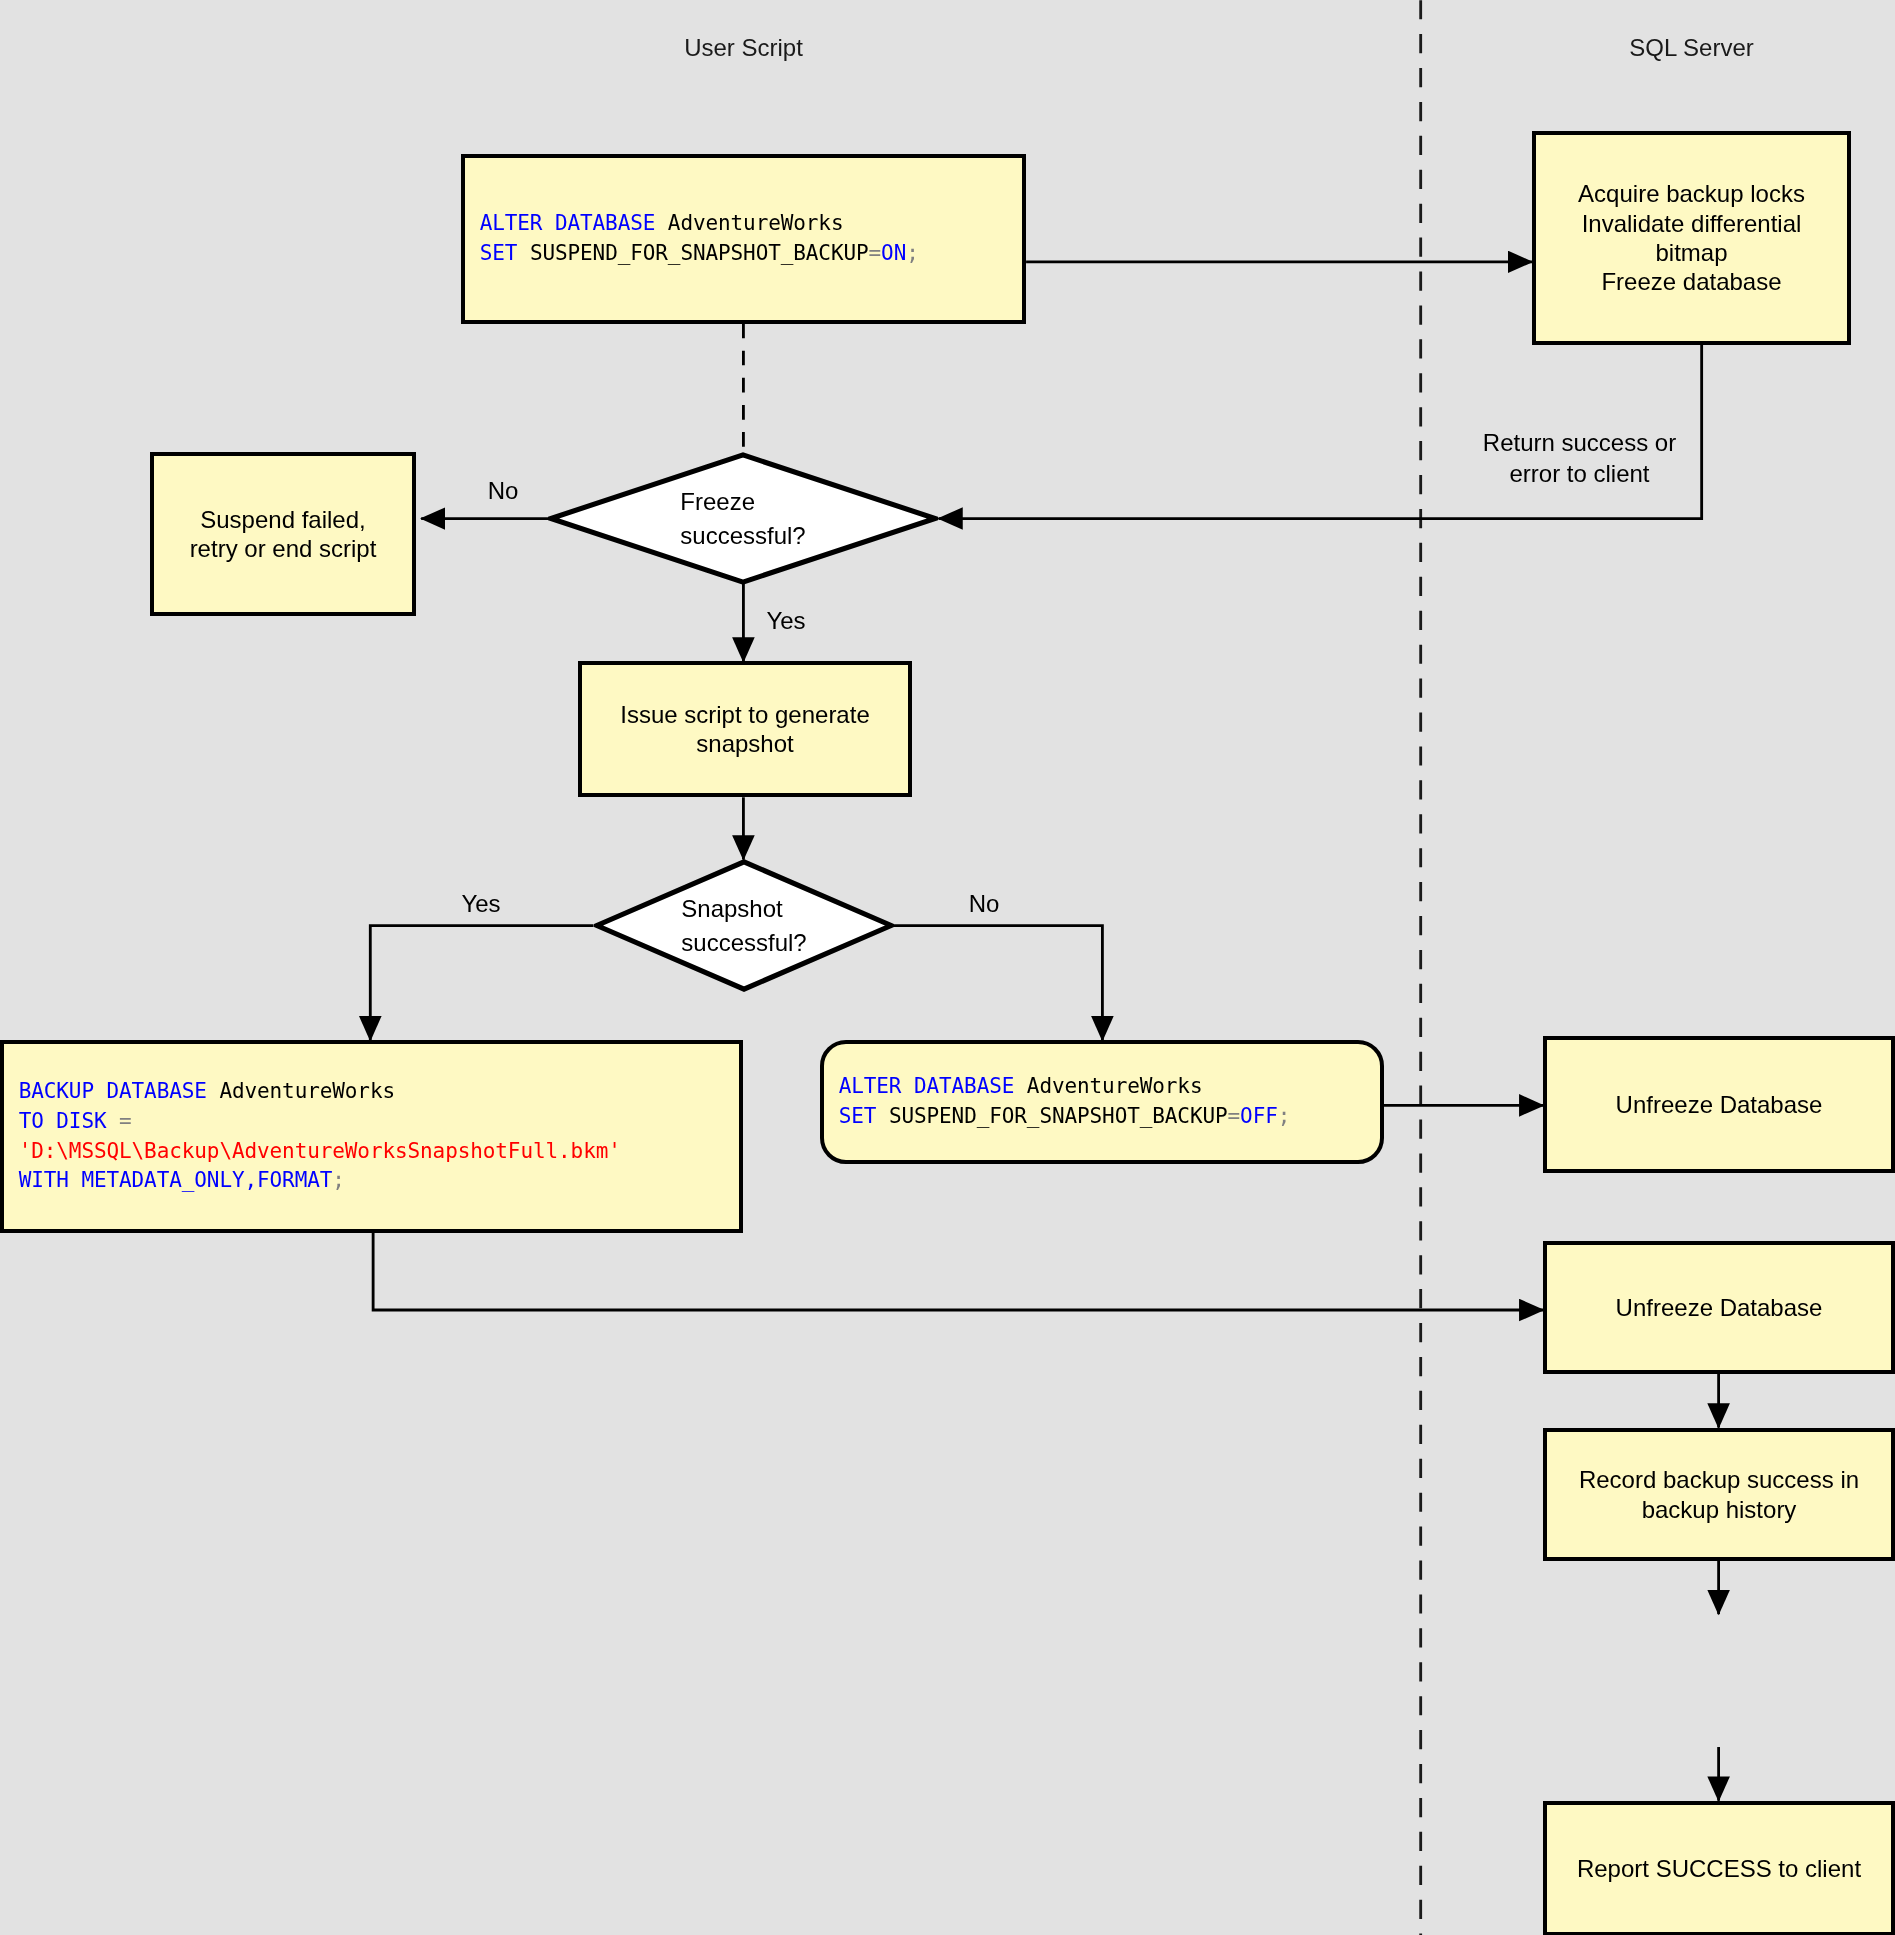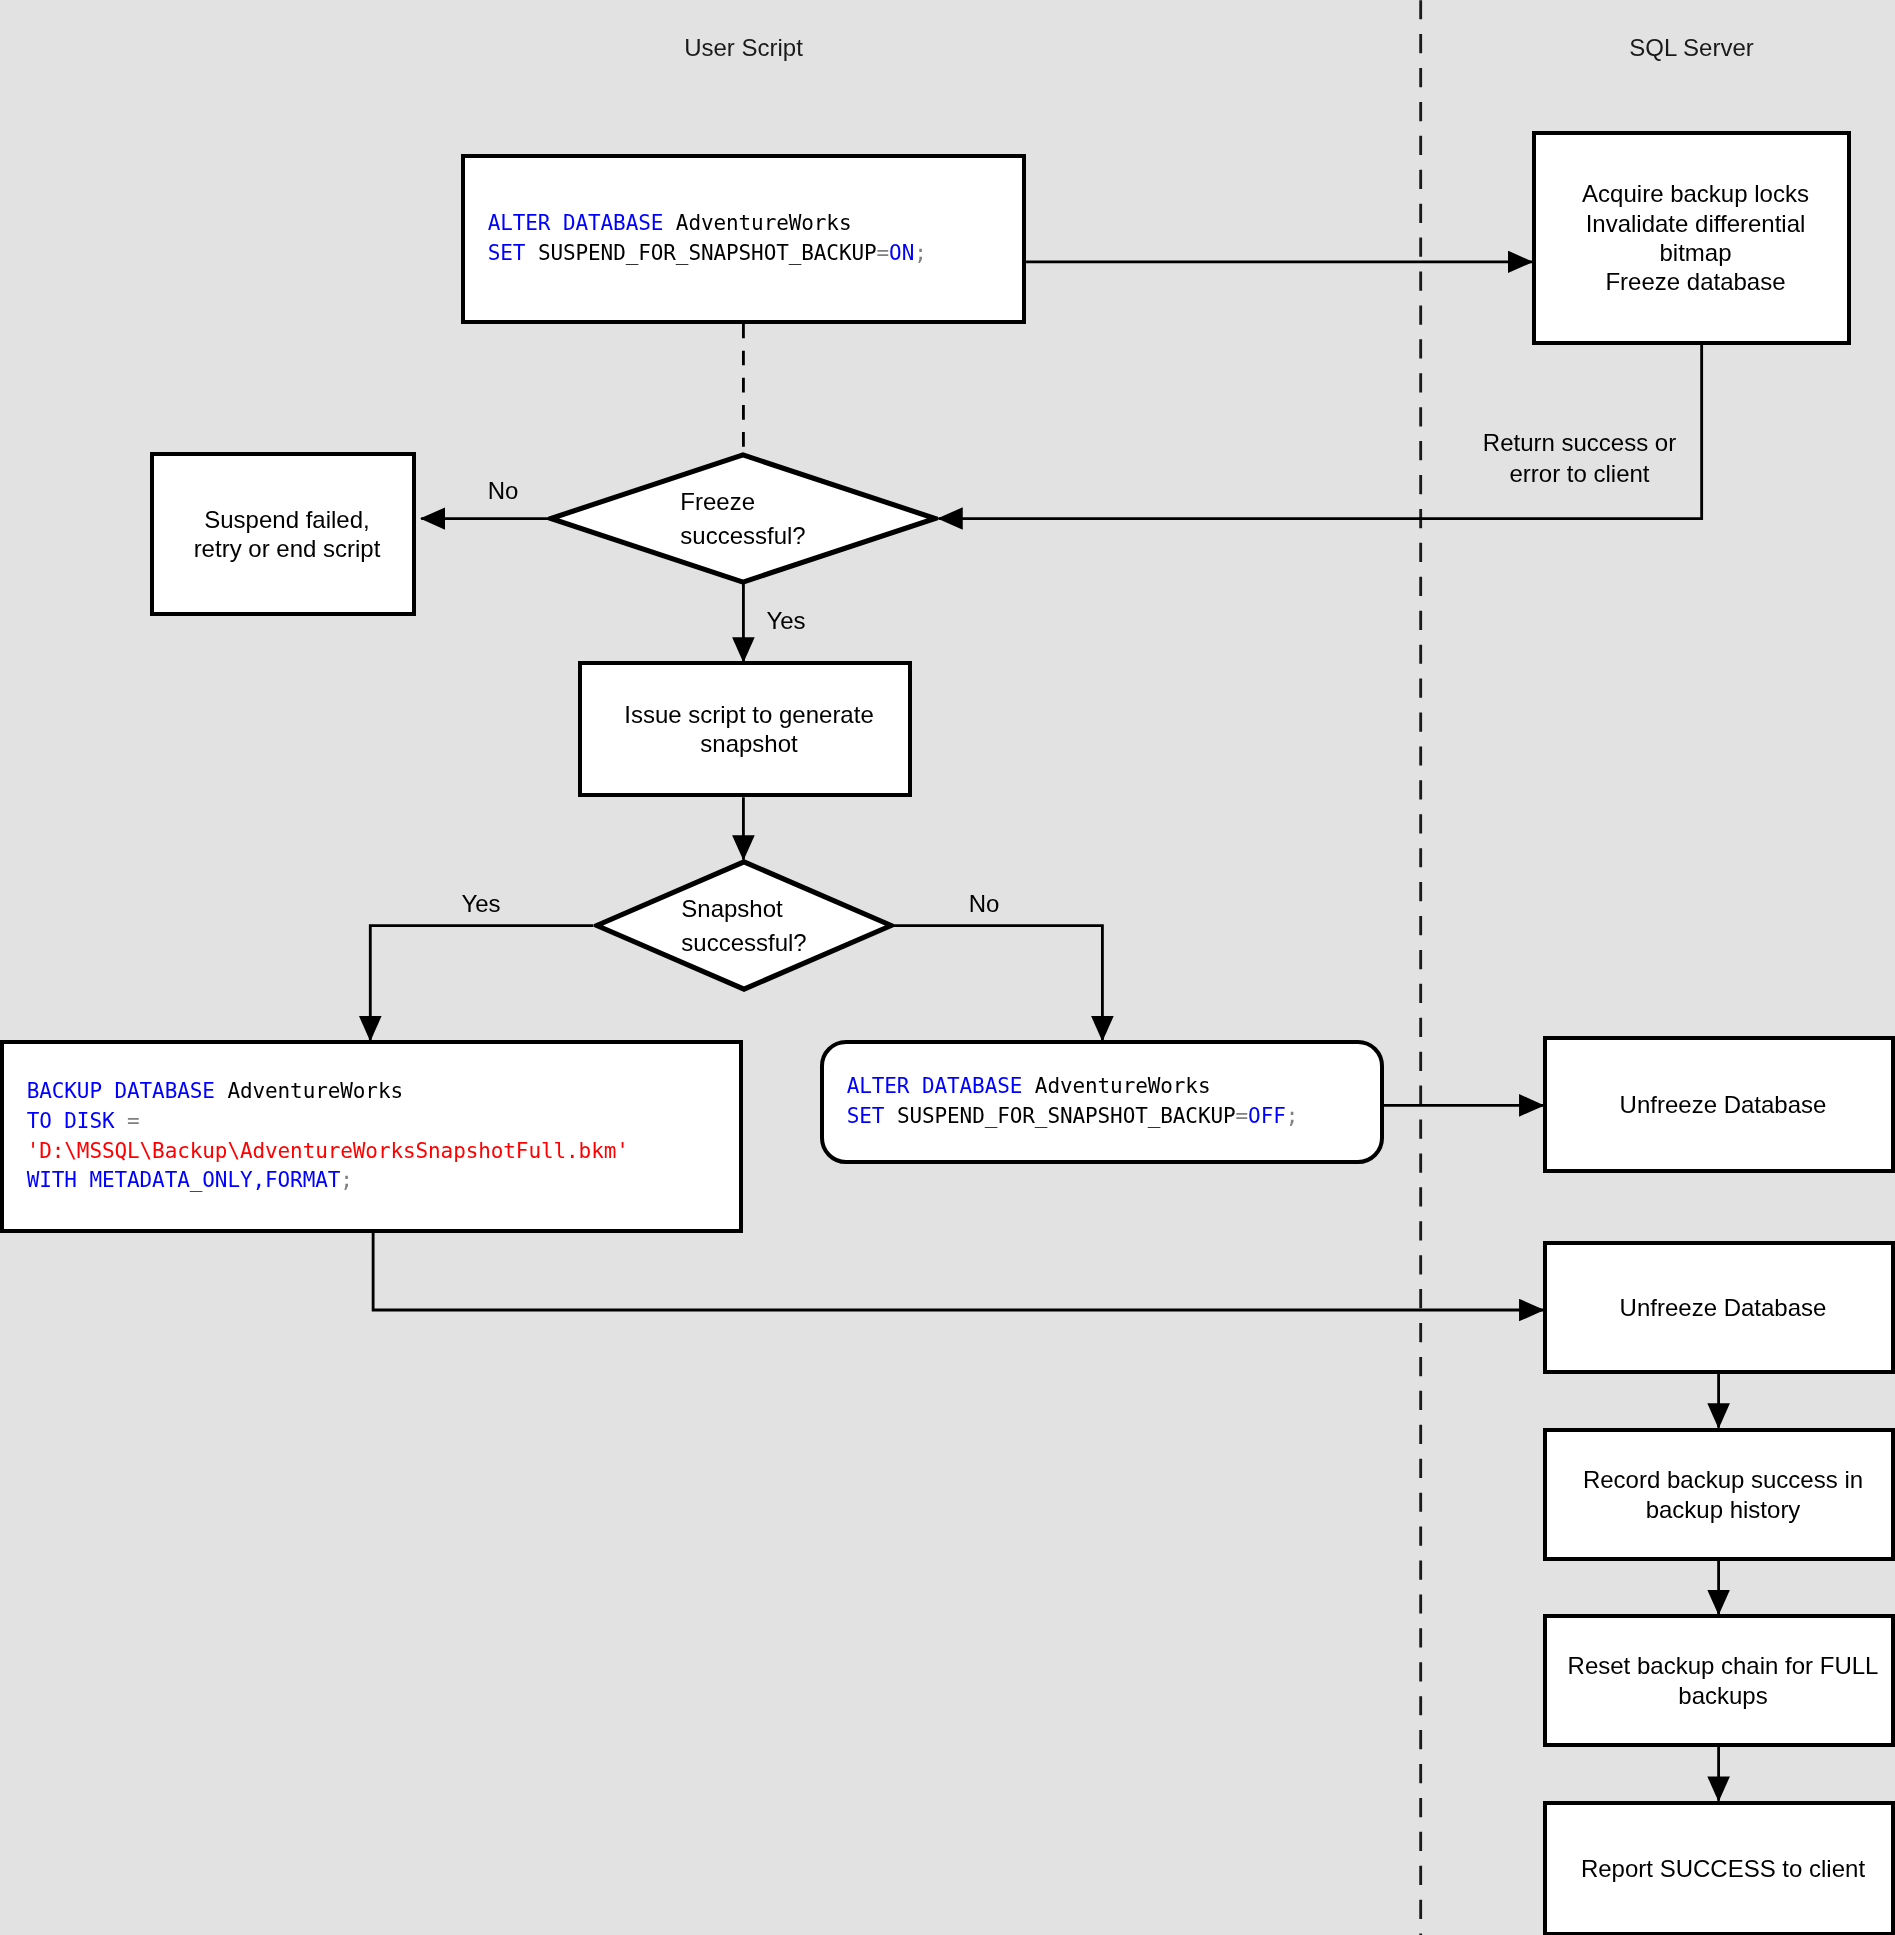--- a/index.html
+++ b/index.html
@@ -24,28 +24,27 @@
   svg.layer {
     position: absolute;
     left: 0; top: 0;
     width: 1895px;
     height: 1936px;
     overflow: visible;
   }
   .node {
     position: absolute;
     box-sizing: border-box;
-    background: #ffffff;
+    background: #fef9c3;
     border: 4px solid #000000;
     display: flex;
     align-items: center;
     justify-content: center;
     text-align: center;
     z-index: 5;
-    padding-left: 8px;
   }
   .node-label {
     font-size: 24px;
     line-height: 1.22;
     color: #000000;
     padding: 0 12.4px;
     white-space: pre-line;
   }
   .code-node {
     justify-content: flex-start;
@@ -198,23 +197,20 @@
   </div>
 
   <div class="node" style="left:1543px; top:1241px; width:352px; height:133px;">
     <div class="node-label">Unfreeze Database</div>
   </div>
 
   <div class="node" style="left:1543px; top:1428px; width:352px; height:133px;">
     <div class="node-label">Record backup success in backup history</div>
   </div>
 
-  <div class="node" style="left:1543px; top:1614px; width:352px; height:133px;">
-    <div class="node-label">Reset backup chain for FULL backups</div>
-  </div>
 
   <div class="node" style="left:1543px; top:1801px; width:352px; height:135px;">
     <div class="node-label">Report SUCCESS to client</div>
   </div>
 
   <div class="edge-label" style="left:1461px; top:427px; width:237px;">Return success or
 error to client</div>
 
   <div class="edge-label" style="left:469px; top:475px; width:68px;">No</div>
 

